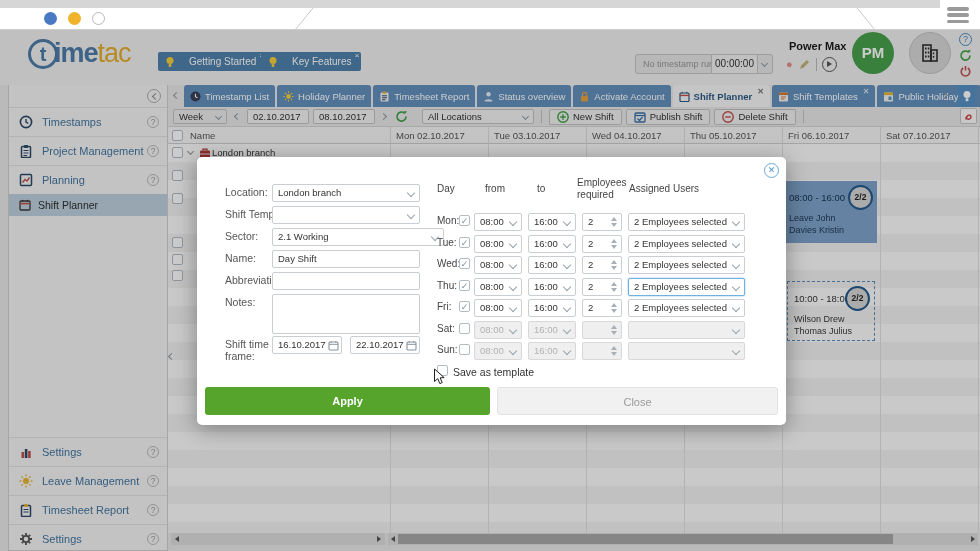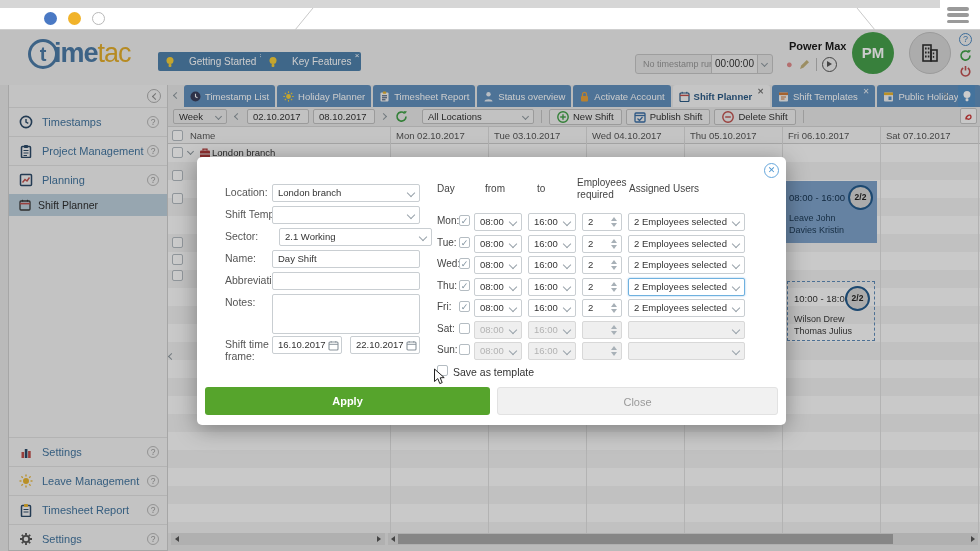--- a/index.html
+++ b/index.html
@@ -538,21 +538,21 @@
   <div class="dim"></div>
 
   <div class="modal">
     <div class="m-close">✕</div>
 
     <span class="m-label" style="top:29px">Location:</span>
     <div class="msel" style="left:75px;top:27px;width:148px"><span>London branch</span></div>
     <span class="m-label" style="top:51px">Shift Templates:</span>
     <div class="msel" style="left:75px;top:49px;width:148px"><span></span></div>
     <span class="m-label" style="top:73px">Sector:</span>
-    <div class="msel" style="left:82px;top:71px;width:153px"><span>2.1 Working</span></div>
+    <div class="msel" style="left:75px;top:71px;width:172px"><span>2.1 Working</span></div>
     <span class="m-label" style="top:95px">Name:</span>
     <div class="minput" style="left:75px;top:93px;width:148px"><span>Day Shift</span></div>
     <span class="m-label" style="top:117px">Abbreviation:</span>
     <div class="minput" style="left:75px;top:115px;width:148px"><span></span></div>
     <span class="m-label" style="top:139px">Notes:</span>
     <div class="mtext" style="left:75px;top:137px;width:148px;height:40px"><span></span></div>
     <span class="m-label" style="top:181px">Shift time</span>
     <span class="m-label" style="top:193px">frame:</span>
     <div class="mdate" style="left:75px;top:179px">
       <span>16.10.2017</span>

